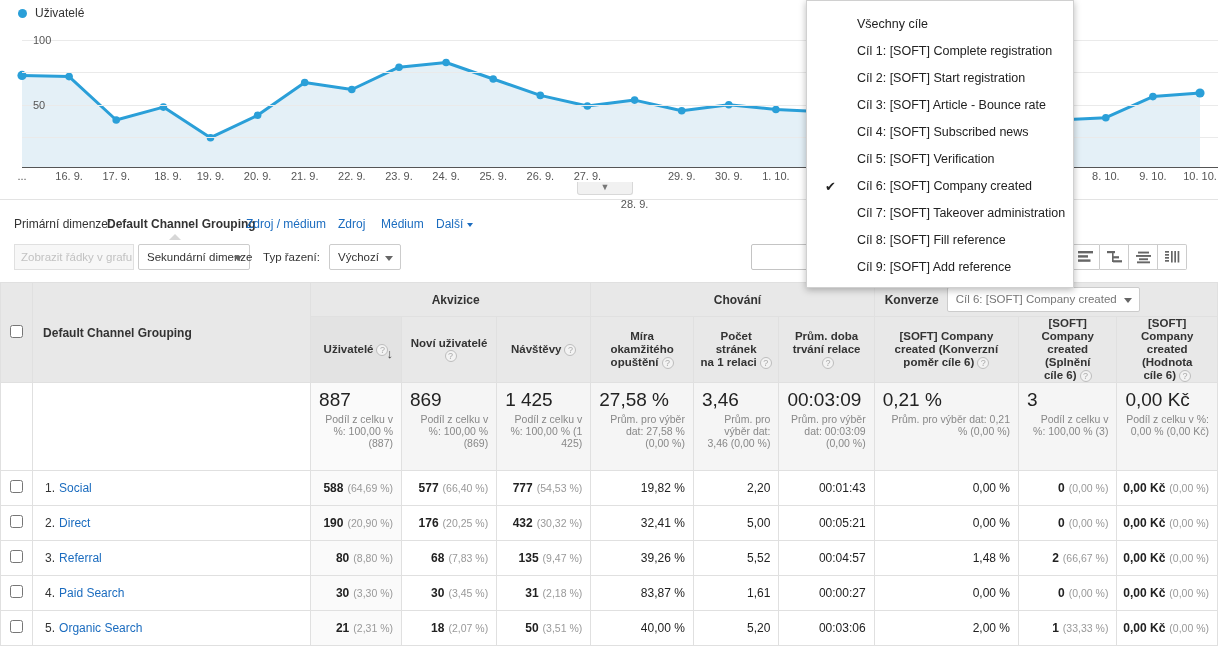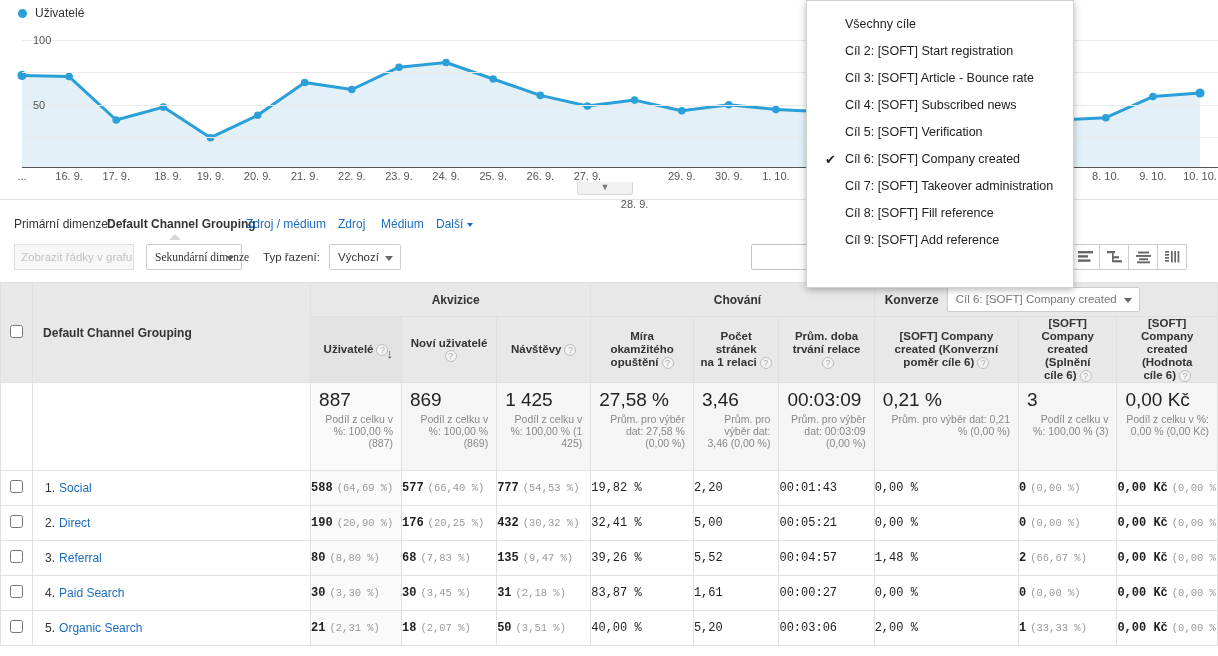--- a/index.html
+++ b/index.html
@@ -108,37 +108,37 @@
 
   .sum-row td { background:#f5f5f5; height:88px; vertical-align:top; padding:6px 8px 0 8px; }
   .sum-row td.blank { background:#fff; }
   .sum-big { font-size:19px; color:#222; text-align:left; line-height:22px; }
   .sum-sub { font-size:10.5px; color:#888; text-align:right; line-height:12px; margin-top:2px; }
 
   .drow td { height:35px; font-size:12px; }
   .cb-cell { text-align:center; width:30px; }
   .idx { display:inline-block; width:26px; padding-left:12px; color:#333; }
   .dimname { color:#1b6cbf; cursor:pointer; }
-  .numcell { text-align:left; padding-right:18px; white-space:nowrap;font-family:Liberation Mono, monospace; }
+  .numcell { text-align:right; padding-right:8px; white-space:nowrap; }
   .numcell .v { font-weight:bold; color:#222; }
   .numcell .p { color:#999; font-size:10.5px; margin-left:4px; }
   .numcell .plain { color:#222; }
   td.highlight-col { background:#fafafa; }
   th.highlight-col { background:#e3e3e3; }
 
   input[type=checkbox] { width:13px; height:13px; margin:0; }
 
   
   #goal-menu {
     position:absolute; left:806px; top:0; width:268px; height:288px;
     background:#fff; border:1px solid #d0d0d0;
     box-shadow:0 2px 7px rgba(0,0,0,.28); z-index:50; padding-top:10px;
   }
   .menu-item {
-    height:27px; line-height:27px; padding-left:38px; font-size:12.5px;
+    height:27px; line-height:27px; padding-left:50px; font-size:12.5px;
     color:#222; cursor:pointer; white-space:nowrap; position:relative;
   }
   .menu-check { position:absolute; left:18px; top:0; font-size:13px; color:#222; }
 </style>
 </head>
 <body>
 
 <div id="chart-panel">
   <div id="chart-legend">
     <span id="legend-dot"></span>
@@ -224,21 +224,21 @@
   <span class="dim-link" id="dim-link-0" style="left:246px;">Zdroj / médium</span>
   <span class="dim-link" id="dim-link-1" style="left:338px;">Zdroj</span>
   <span class="dim-link" id="dim-link-2" style="left:381px;">Médium</span>
   <span class="dim-link" id="dim-link-more" style="left:436px;"><span>Další</span><i class="caret-small"></i></span>
   <div id="dim-caret-up"></div>
 </div>
 
 <div id="controls">
   <div id="rows-in-chart">Zobrazit řádky v grafu</div>
 
-  <div class="gbtn" id="secondary-dimension-btn" style="left:146px;width:96px;font-family:Liberation Serif, serif;">
+  <div class="gbtn" id="secondary-dimension-btn" style="left:138px;width:112px;">
     <span>Sekundární dimenze</span>
     <i class="dd"></i>
   </div>
 
   <span id="sort-type-label">Typ řazení:</span>
 
   <div class="gbtn" id="sort-type-btn" style="left:329px;width:72px;">
     <span>Výchozí</span>
     <i class="dd"></i>
   </div>
@@ -488,20 +488,21 @@
           <td class="numcell"><span class="plain">2,00 %</span></td>
           <td class="numcell"><span class="v">1</span><span class="p">(33,33 %)</span></td>
           <td class="numcell"><span class="v">0,00 Kč</span><span class="p">(0,00 %)</span></td>
         </tr>
       </tbody>
   </table>
 </div>
 
 <div id="goal-menu">
     <div class="menu-item"><span>Všechny cíle</span></div>
+    <div class="menu-item"><span>Cíl 1: [SOFT] Complete registration</span></div>
     <div class="menu-item"><span>Cíl 2: [SOFT] Start registration</span></div>
     <div class="menu-item"><span>Cíl 3: [SOFT] Article - Bounce rate</span></div>
     <div class="menu-item"><span>Cíl 4: [SOFT] Subscribed news</span></div>
     <div class="menu-item"><span>Cíl 5: [SOFT] Verification</span></div>
     <div class="menu-item"><span class="menu-check">✔</span><span>Cíl 6: [SOFT] Company created</span></div>
     <div class="menu-item"><span>Cíl 7: [SOFT] Takeover administration</span></div>
     <div class="menu-item"><span>Cíl 8: [SOFT] Fill reference</span></div>
     <div class="menu-item"><span>Cíl 9: [SOFT] Add reference</span></div>
   </div>
 

